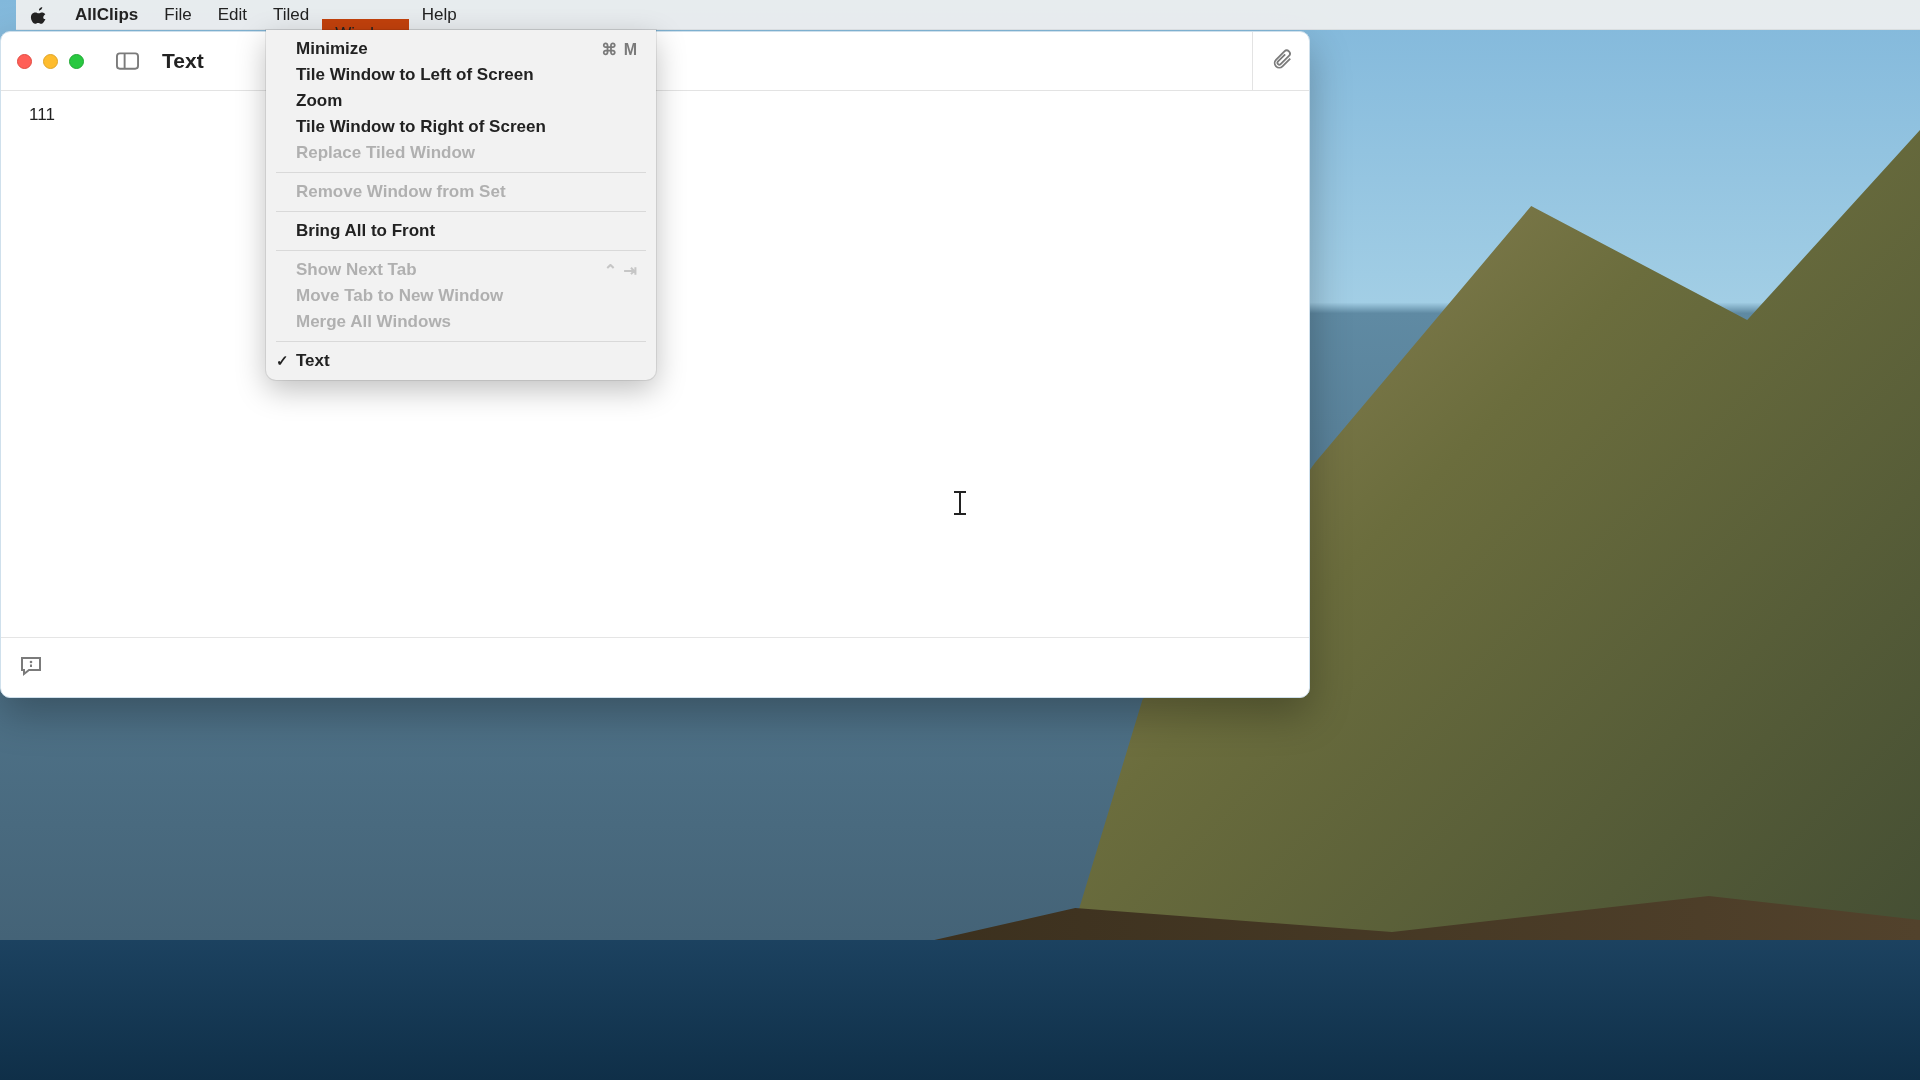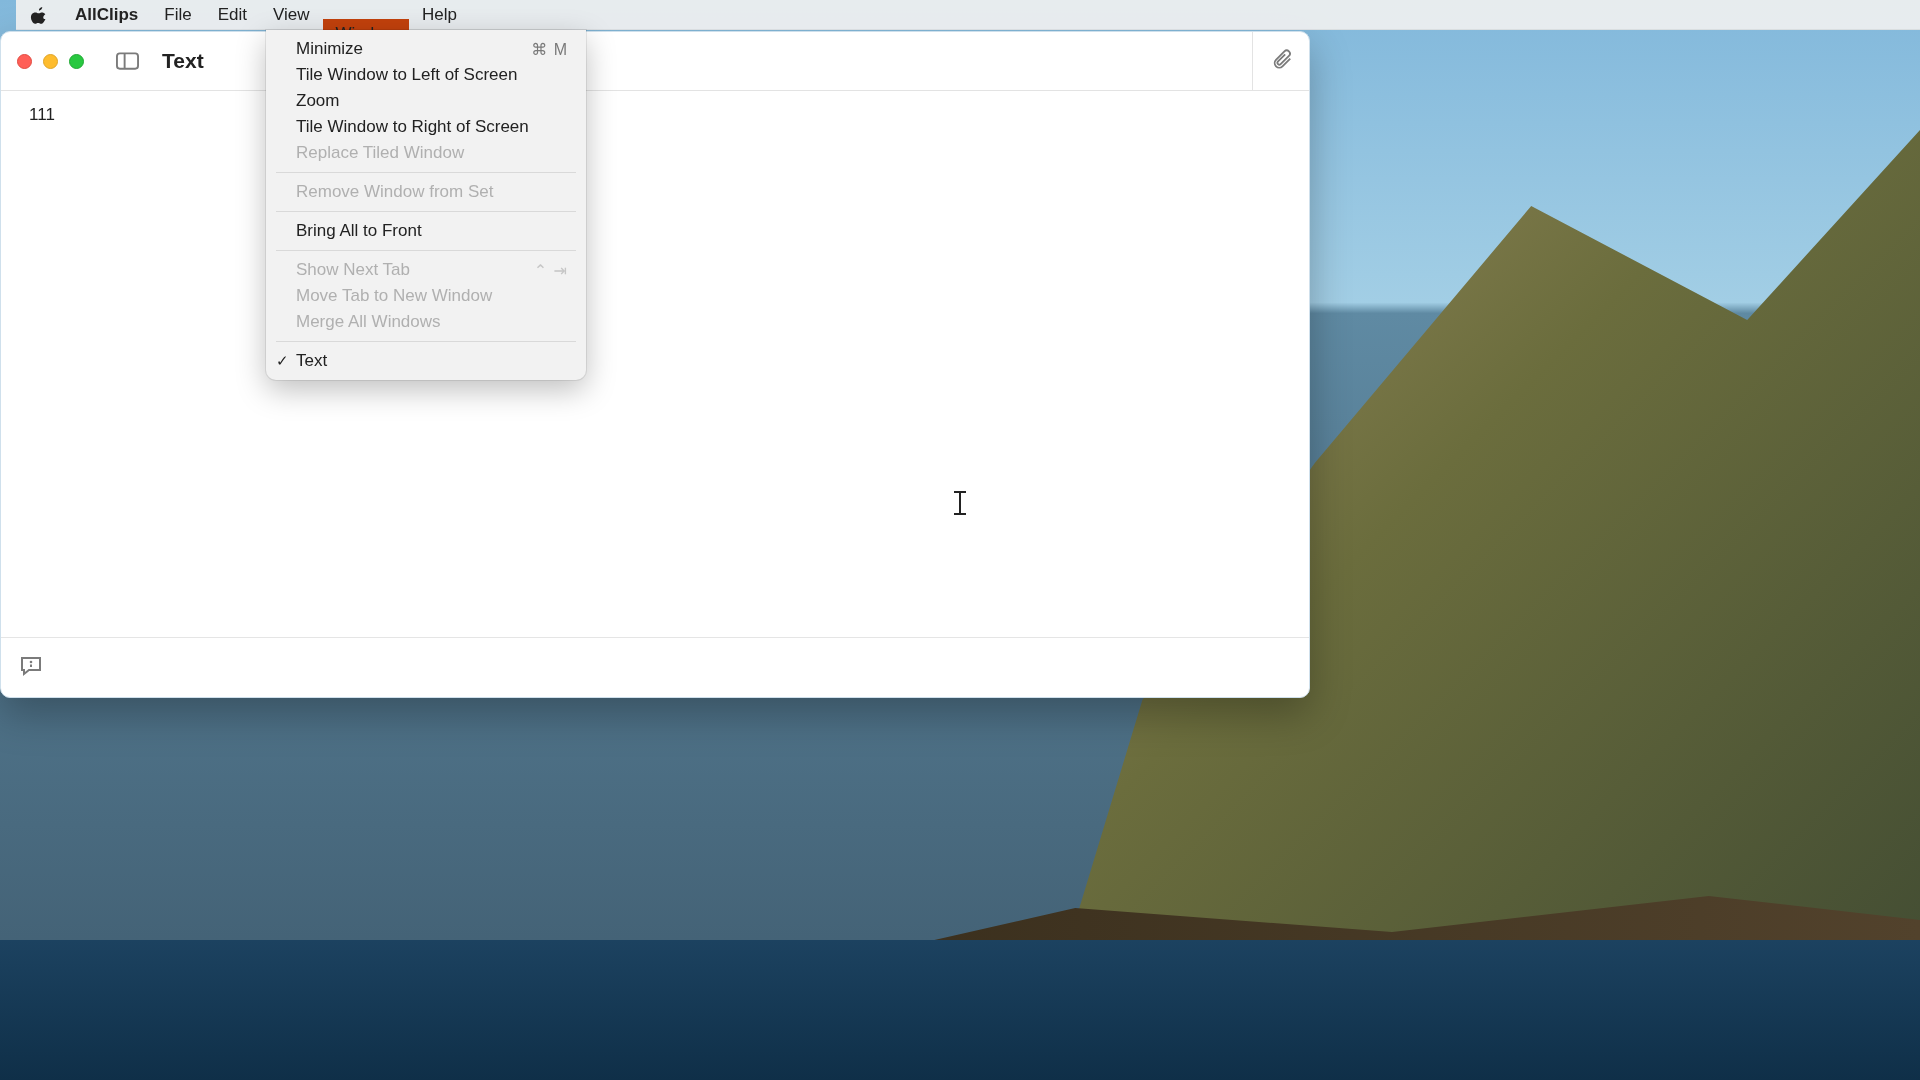--- a/index.html
+++ b/index.html
@@ -41,27 +41,28 @@
       border-bottom: 1px solid rgba(0,0,0,0.06);
     }
     .apple-logo { width: 46px; display:flex; align-items:center; justify-content:center; }
     .apple-logo svg { width: 18px; height: 18px; fill: #222; }
     .menu-item { padding: 0 13px; height: 100%; display:flex; align-items:center; color:#222; cursor:default; }
     .menu-item.app { font-weight: 700; }
     .menu-item.active { background: #c2410c; margin-top: 38px; }
 
     
     .dropdown {
-      position: absolute; top: 30px; left: 266px; width: 320px;
+      position: absolute; top: 30px; left: 266px; width: 390px;
       background: #f2f2f2;
       border-radius: 0 0 10px 10px;
       box-shadow: 0 10px 30px rgba(0,0,0,0.25), 0 0 0 1px rgba(0,0,0,0.08);
       padding: 6px 0;
       z-index: 60;
       font-size: 17px;
+      font-weight: bold;
     }
     .dd-row { display:flex; align-items:center; height: 26px; padding: 0 18px 0 30px; color:#222; position:relative; }
     .dd-row.disabled { color: #b0b0b0; }
     .dd-sep { height:1px; background:#d9d9d9; margin: 6px 10px; }
     .dd-shortcut { margin-left:auto; color:#7a7a7a; font-size:16px; letter-spacing:1px; }
     .dd-row.disabled .dd-shortcut { color:#c6c6c6; }
     .dd-check { position:absolute; left:10px; font-size:15px; }
 
     
     .app-window {
@@ -113,21 +114,21 @@
 
 <div class="menubar">
   <div class="apple-logo">
     <svg viewBox="0 0 24 24">
         <path d="M16.365 1.43c0 1.14-.415 2.19-1.09 2.99-.82.97-2.17 1.72-3.31 1.63-.14-1.1.42-2.24 1.08-2.98.74-.84 2.06-1.49 3.32-1.64zM20.5 17.27c-.55 1.28-.81 1.85-1.52 2.98-.99 1.58-2.39 3.55-4.12 3.56-1.54.01-1.93-1.01-4.02-1-2.09.01-2.52 1.02-4.06 1.01-1.73-.02-3.05-1.8-4.04-3.38C.95 17.15.66 13.1 2.34 10.94c1.19-1.53 3.07-2.42 4.83-2.42 1.8 0 2.93 1.01 4.42 1.01 1.45 0 2.33-1.01 4.42-1.01 1.57 0 3.23.86 4.41 2.34-3.88 2.13-3.25 7.67.08 6.41z"></path>
       </svg>
   </div>
   <div class="menu-item app">AllClips</div>
   <div class="menu-item">File</div>
   <div class="menu-item">Edit</div>
-  <div class="menu-item">View</div>
+  <div class="menu-item">Tiled</div>
   <div class="menu-item active">Window</div>
   <div class="menu-item">Help</div>
 </div>
 
 <div class="dropdown">
   <div class="dd-row">
     <span>Minimize</span>
     <span class="dd-shortcut">⌘ M</span>
   </div>
   <div class="dd-row">

